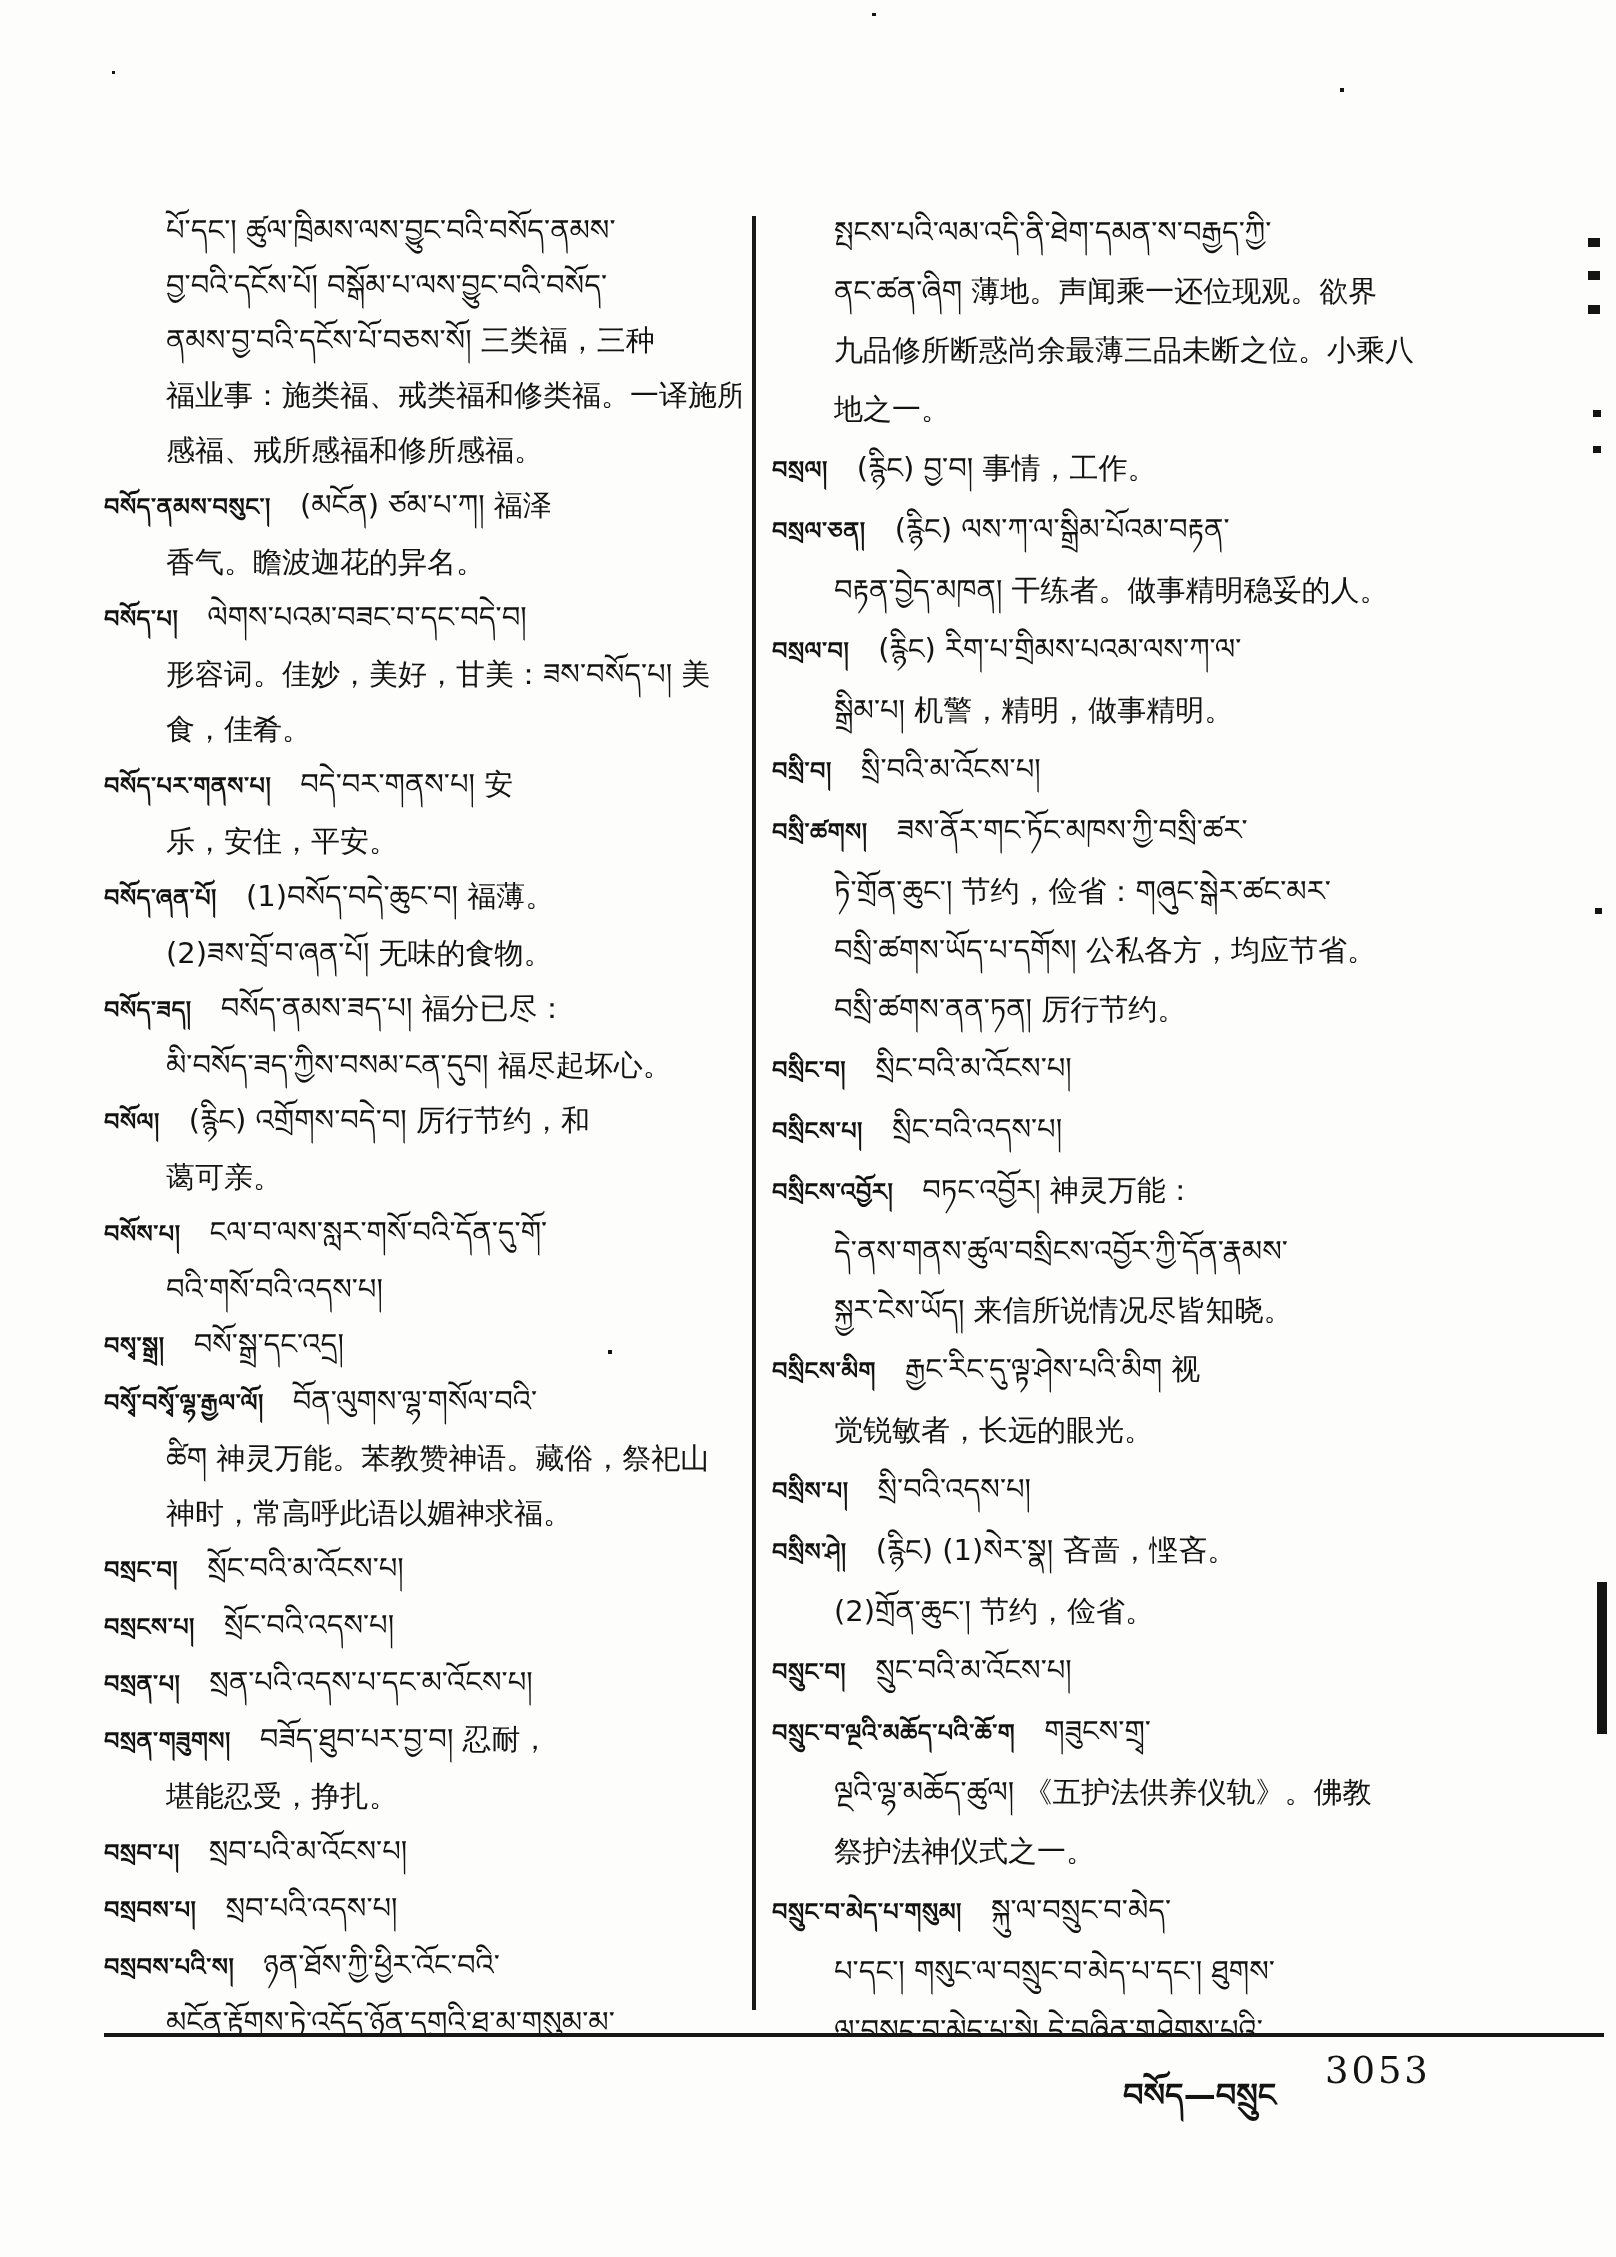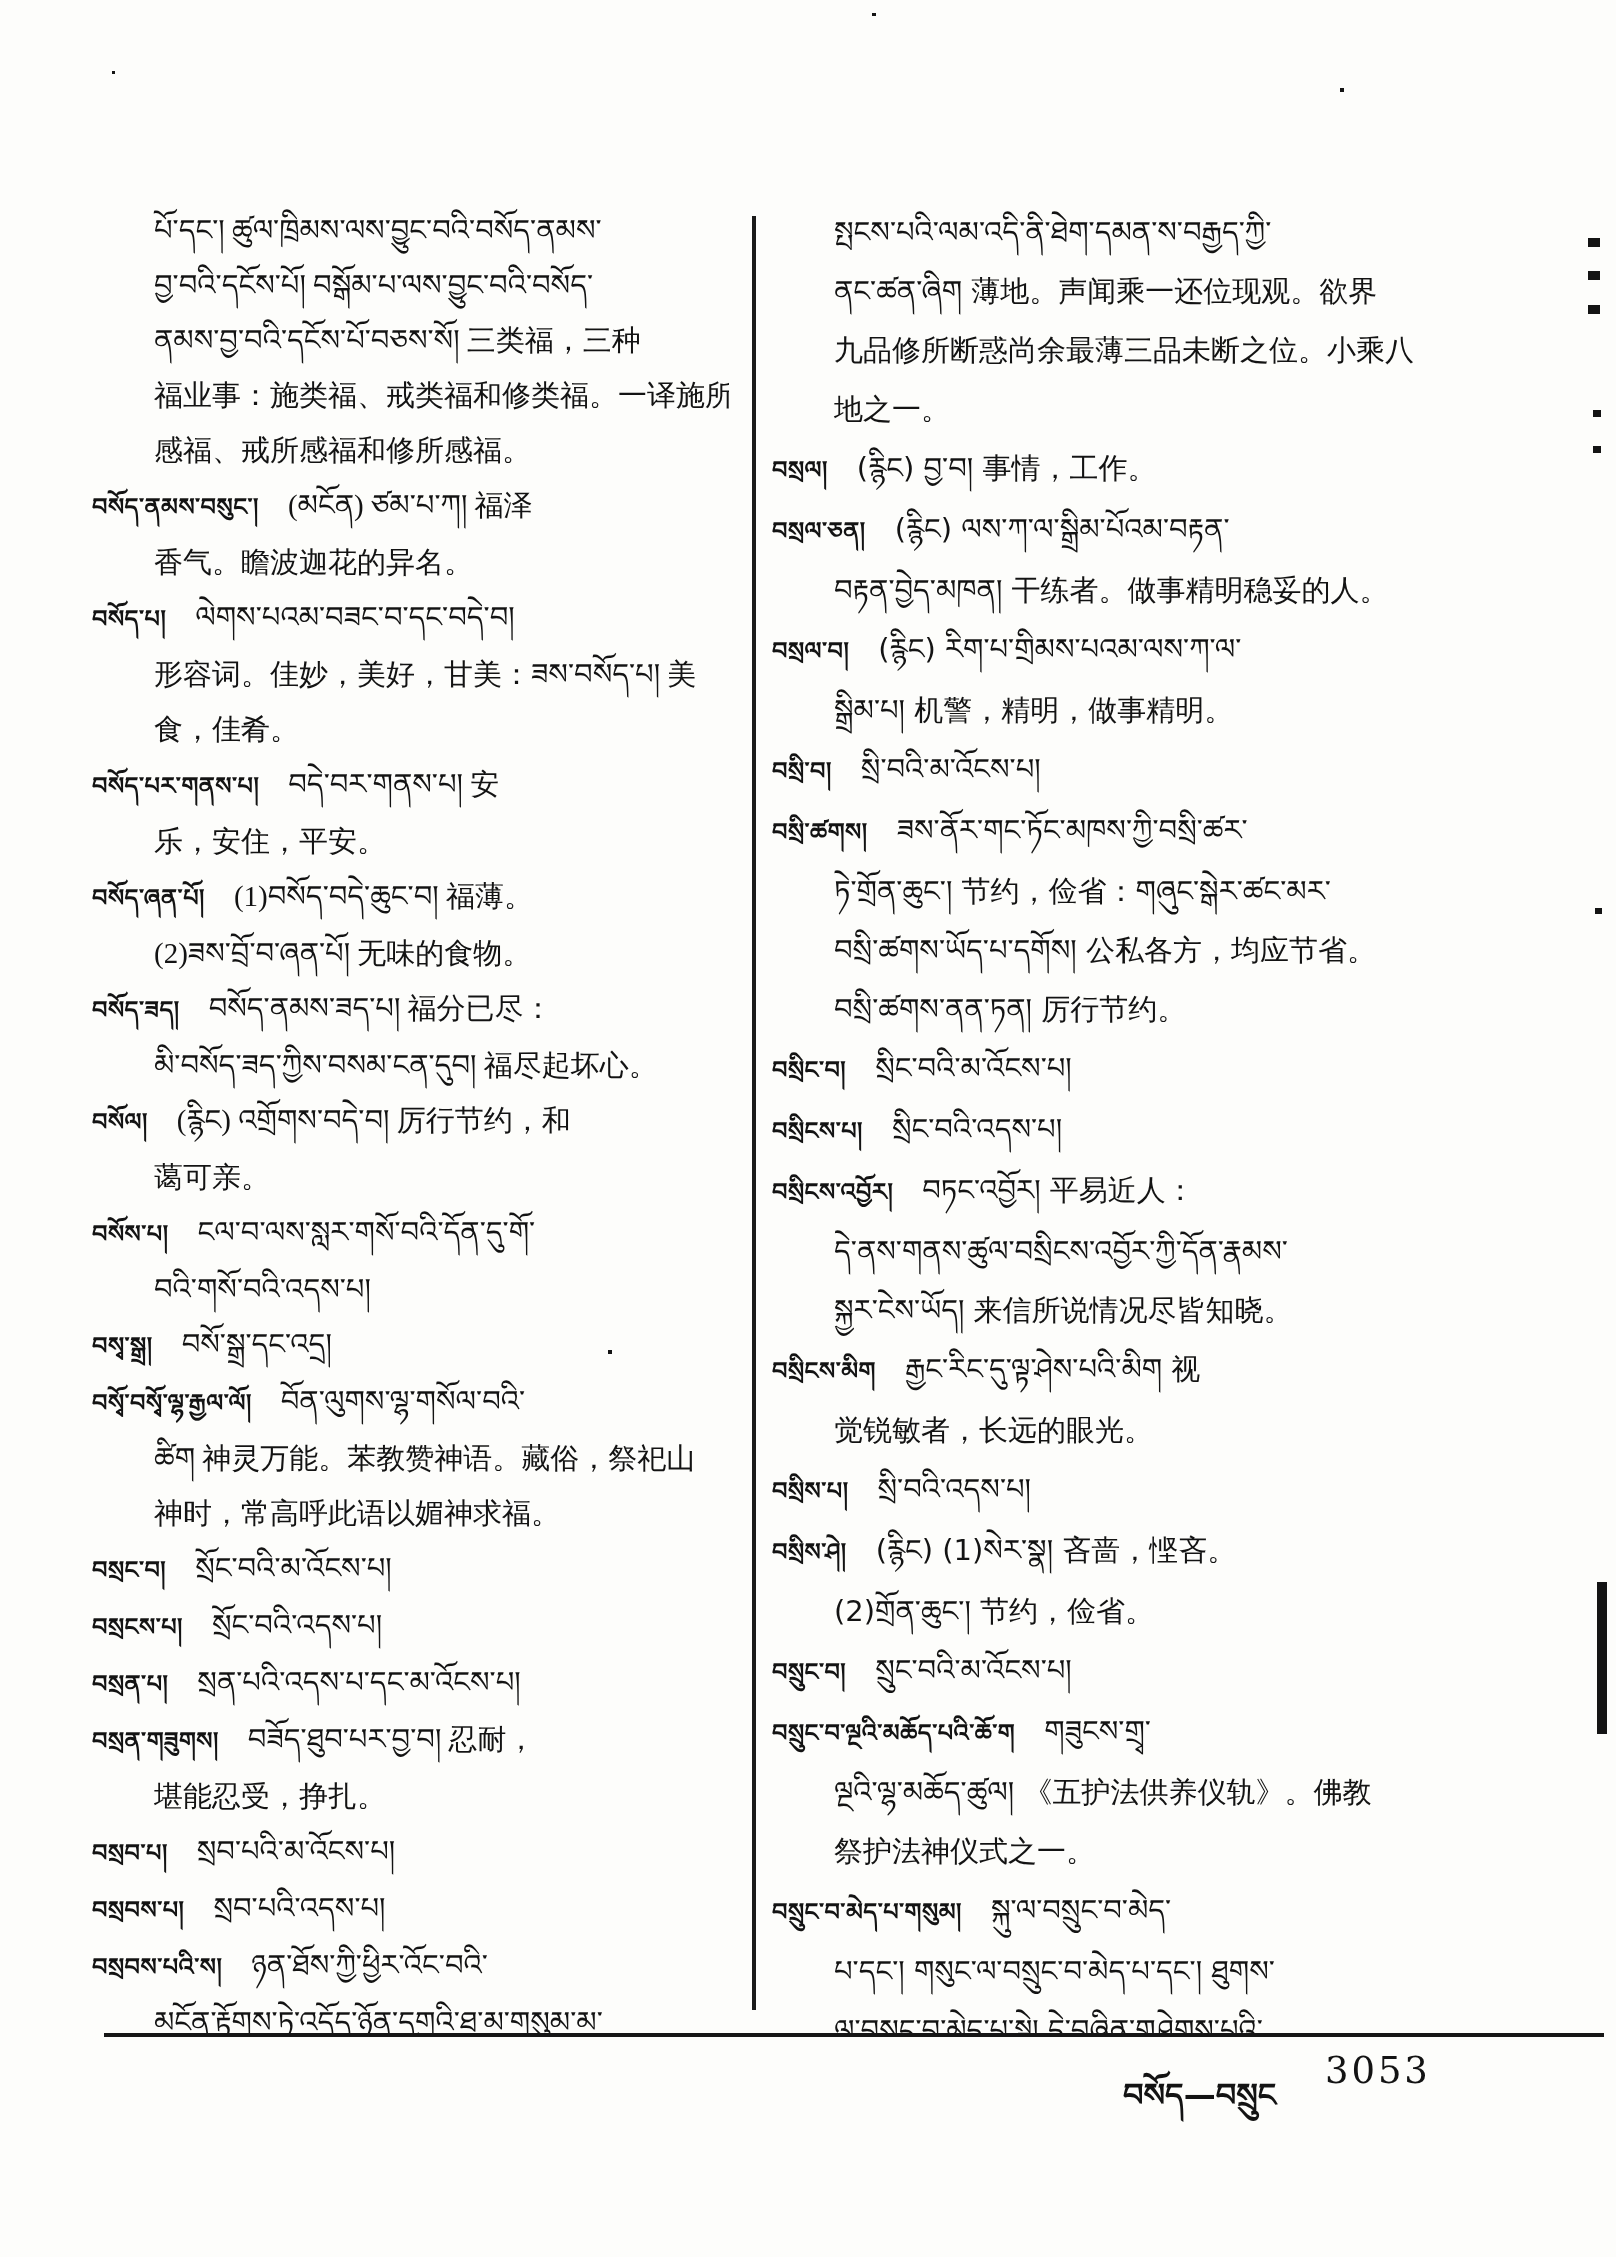--- a/index.html
+++ b/index.html
@@ -7,21 +7,21 @@
   .page{
     position:relative;
     width:1616px;height:2257px;
     margin:0 auto;
     background:#fdfdfb;
     color:#131313;
     font-family:"DejaVu Sans",sans-serif;
     overflow:hidden;
   }
   .col{position:absolute;top:203px;height:1834px;overflow:hidden;}
-  .col-left{left:92px;width:637px;line-height:55px;font-family:Liberation Serif, serif;}
+  .col-left{left:104px;width:637px;line-height:55px;}
   .col-right{left:772px;width:748px;line-height:59px;}
   .line{white-space:nowrap;font-size:29px;}
   .line.ind{padding-left:62px;}
   .hw{font-weight:bold;font-size:24px;letter-spacing:0.5px;}
   .hw + .def{margin-left:29px;}
   .def{font-size:29px;}
   .divider{position:absolute;left:752px;top:216px;width:3.9px;height:1794px;background:#1a1a1a;}
   .bottom-rule{position:absolute;left:104px;top:2033px;width:1500px;height:3.9px;background:#161616;}
   .footer{position:absolute;left:0;top:2047px;width:1616px;height:58px;}
   .footer-range{position:absolute;left:1123px;top:11.6px;font-size:32px;font-weight:bold;}
@@ -92,21 +92,21 @@
       <div class="line ind"><span class="def">བརྟན་བྱེད་མཁན། 干练者。做事精明稳妥的人。</span></div>
       <div class="line"><span class="hw">བསྲལ་བ།</span><span class="def">(རྙིང) རིག་པ་གྲིམས་པའམ་ལས་ཀ་ལ་</span></div>
       <div class="line ind"><span class="def">སྒྲིམ་པ། 机警，精明，做事精明。</span></div>
       <div class="line"><span class="hw">བསྲི་བ།</span><span class="def">སྲི་བའི་མ་འོངས་པ།</span></div>
       <div class="line"><span class="hw">བསྲི་ཚགས།</span><span class="def">ཟས་ནོར་གང་ཏོང་མཁས་ཀྱི་བསྲི་ཚར་</span></div>
       <div class="line ind"><span class="def">ཏེ་གྲོན་ཆུང་། 节约，俭省：གཞུང་སྒེར་ཚང་མར་</span></div>
       <div class="line ind"><span class="def">བསྲི་ཚགས་ཡོད་པ་དགོས། 公私各方，均应节省。</span></div>
       <div class="line ind"><span class="def">བསྲི་ཚགས་ནན་ཏན། 厉行节约。</span></div>
       <div class="line"><span class="hw">བསྲིང་བ།</span><span class="def">སྲིང་བའི་མ་འོངས་པ།</span></div>
       <div class="line"><span class="hw">བསྲིངས་པ།</span><span class="def">སྲིང་བའི་འདས་པ།</span></div>
-      <div class="line"><span class="hw">བསྲིངས་འབྱོར།</span><span class="def">བཏང་འབྱོར། 平易近人：</span></div>
+      <div class="line"><span class="hw">བསྲིངས་འབྱོར།</span><span class="def">བཏང་འབྱོར། 神灵万能：</span></div>
       <div class="line ind"><span class="def">དེ་ནས་གནས་ཚུལ་བསྲིངས་འབྱོར་ཀྱི་དོན་རྣམས་</span></div>
       <div class="line ind"><span class="def">སྐྱར་ངེས་ཡོད། 来信所说情况尽皆知晓。</span></div>
       <div class="line"><span class="hw">བསྲིངས་མིག</span><span class="def">རྒྱང་རིང་དུ་ལྟ་ཤེས་པའི་མིག 视</span></div>
       <div class="line ind"><span class="def">觉锐敏者，长远的眼光。</span></div>
       <div class="line"><span class="hw">བསྲིས་པ།</span><span class="def">སྲི་བའི་འདས་པ།</span></div>
       <div class="line"><span class="hw">བསྲིས་ཤེ།</span><span class="def">(རྙིང) (1)སེར་སྣ། 吝啬，悭吝。</span></div>
       <div class="line ind"><span class="def">(2)གྲོན་ཆུང་། 节约，俭省。</span></div>
       <div class="line"><span class="hw">བསྲུང་བ།</span><span class="def">སྲུང་བའི་མ་འོངས་པ།</span></div>
       <div class="line"><span class="hw">བསྲུང་བ་ལྔའི་མཆོད་པའི་ཆོ་ག</span><span class="def">གཟུངས་གྲྭ་</span></div>
       <div class="line ind"><span class="def">ལྔའི་ལྷ་མཆོད་ཚུལ། 《五护法供养仪轨》。佛教</span></div>

